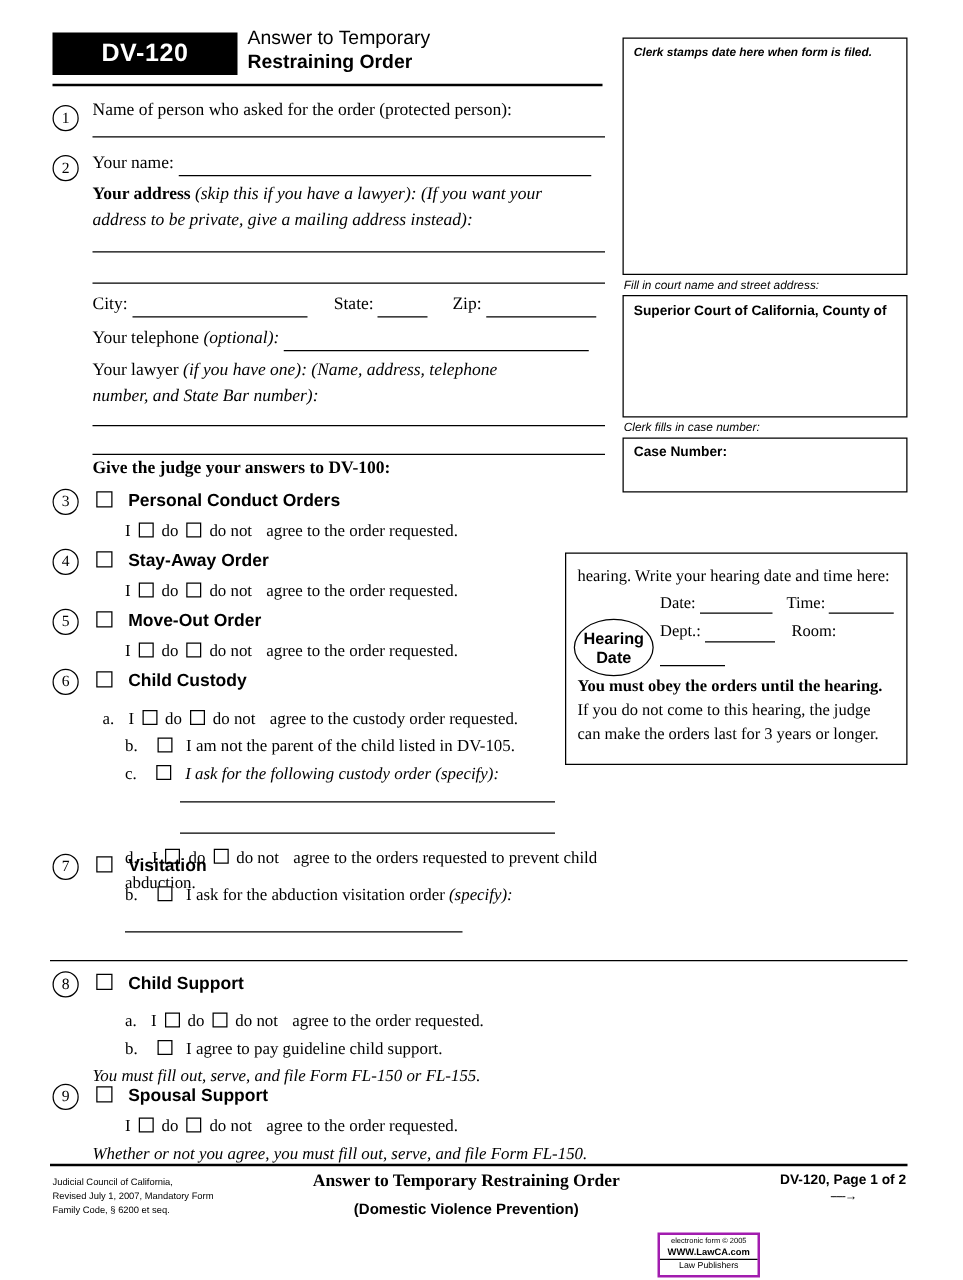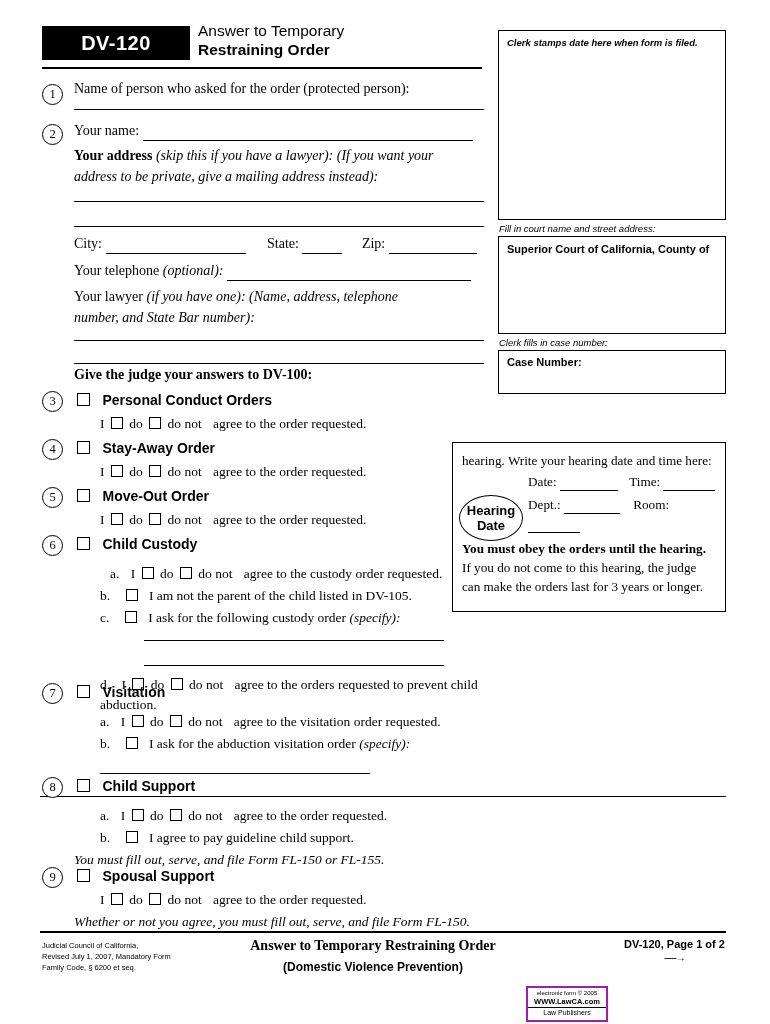--- a/index.html
+++ b/index.html
@@ -415,40 +415,40 @@
         </div>
       </div>
     </div>
 
     <div class="item" style="height:148px;">
       <div class="numcircle" style="left:2px; top:1px;">6</div>
       <div class="item-body">
         <span class="cb big"></span>
         <span class="sec-head" style="margin-left:6px;">Child Custody</span>
 
-        <div class="sub" style="margin-left:36px; margin-top:9px;">
+        <div class="sub" style="margin-left:8px; margin-top:9px;">
           <span>a.</span>
           <span style="margin-left:8px;">I</span>
           <span class="cb"></span>
           <span>do</span>
           <span class="cb"></span>
           <span>do not</span>
           <span style="margin-left:8px;">agree to the custody order requested.</span>
         </div>
 
         <div class="sub" style="margin-left:26px; margin-top:2px;">
           <span>b.</span>
           <span class="cb" style="margin-left:12px;"></span>
           <span style="margin-left:5px;">I am not the parent of the child listed in DV-105.</span>
         </div>
 
         <div class="sub" style="margin-left:26px; margin-top:2px;">
           <span>c.</span>
           <span class="cb" style="margin-left:12px;"></span>
-          <span style="margin-left:5px;">I ask for the following custody order</span>
+          <span style="margin-left:5px;font-style:italic;">I ask for the following custody order</span>
           <span class="ital">(specify):</span>
         </div>
         <div class="fullrule" style="width:300px; margin-left:70px; margin-top:12px;"></div>
         <div class="fullrule" style="width:300px; margin-left:70px; margin-top:24px;"></div>
 
         <div class="sub" style="margin-left:26px; margin-top:9px;">
           <span>d.</span>
           <span style="margin-left:8px;">I</span>
           <span class="cb"></span>
           <span>do</span>
@@ -458,29 +458,20 @@
         </div>
       </div>
     </div>
 
     <div class="item" style="height:94px;">
       <div class="numcircle" style="left:2px; top:1px;">7</div>
       <div class="item-body">
         <span class="cb big"></span>
         <span class="sec-head" style="margin-left:6px;">Visitation</span>
 
-        <div class="sub" style="margin-left:26px; margin-top:9px;">
-          <span>a.</span>
-          <span style="margin-left:8px;">I</span>
-          <span class="cb"></span>
-          <span>do</span>
-          <span class="cb"></span>
-          <span>do not</span>
-          <span style="margin-left:8px;">agree to the visitation order requested.</span>
-        </div>
 
         <div class="sub" style="margin-left:26px; margin-top:2px;">
           <span>b.</span>
           <span class="cb" style="margin-left:12px;"></span>
           <span style="margin-left:5px;">I ask for the abduction visitation order</span>
           <span class="ital">(specify):</span>
           <span class="rule" style="width:270px;"></span>
         </div>
         <div class="fullrule" style="width:686px; margin-left:-34px; margin-top:22px;"></div>
       </div>

